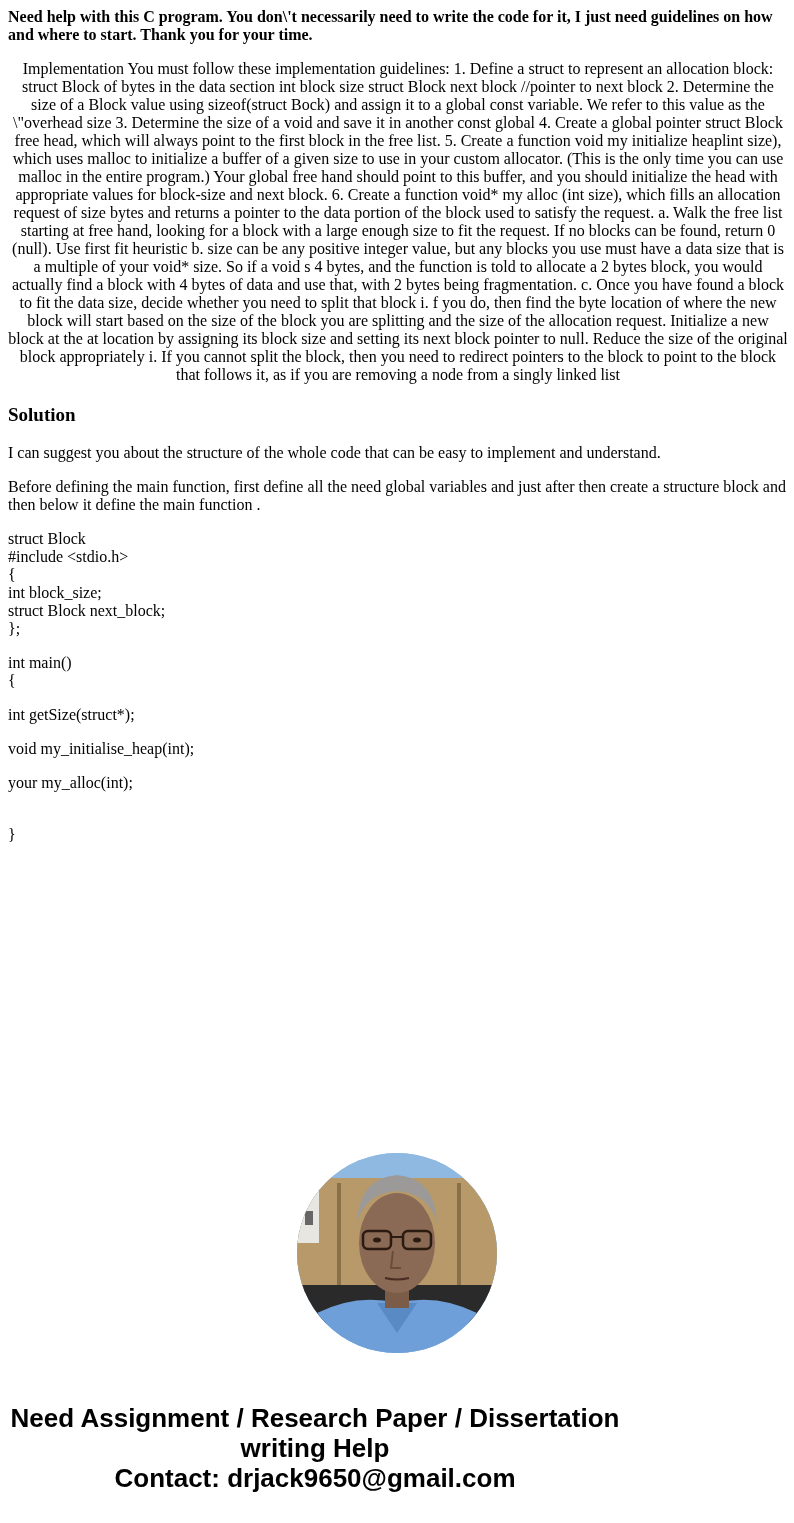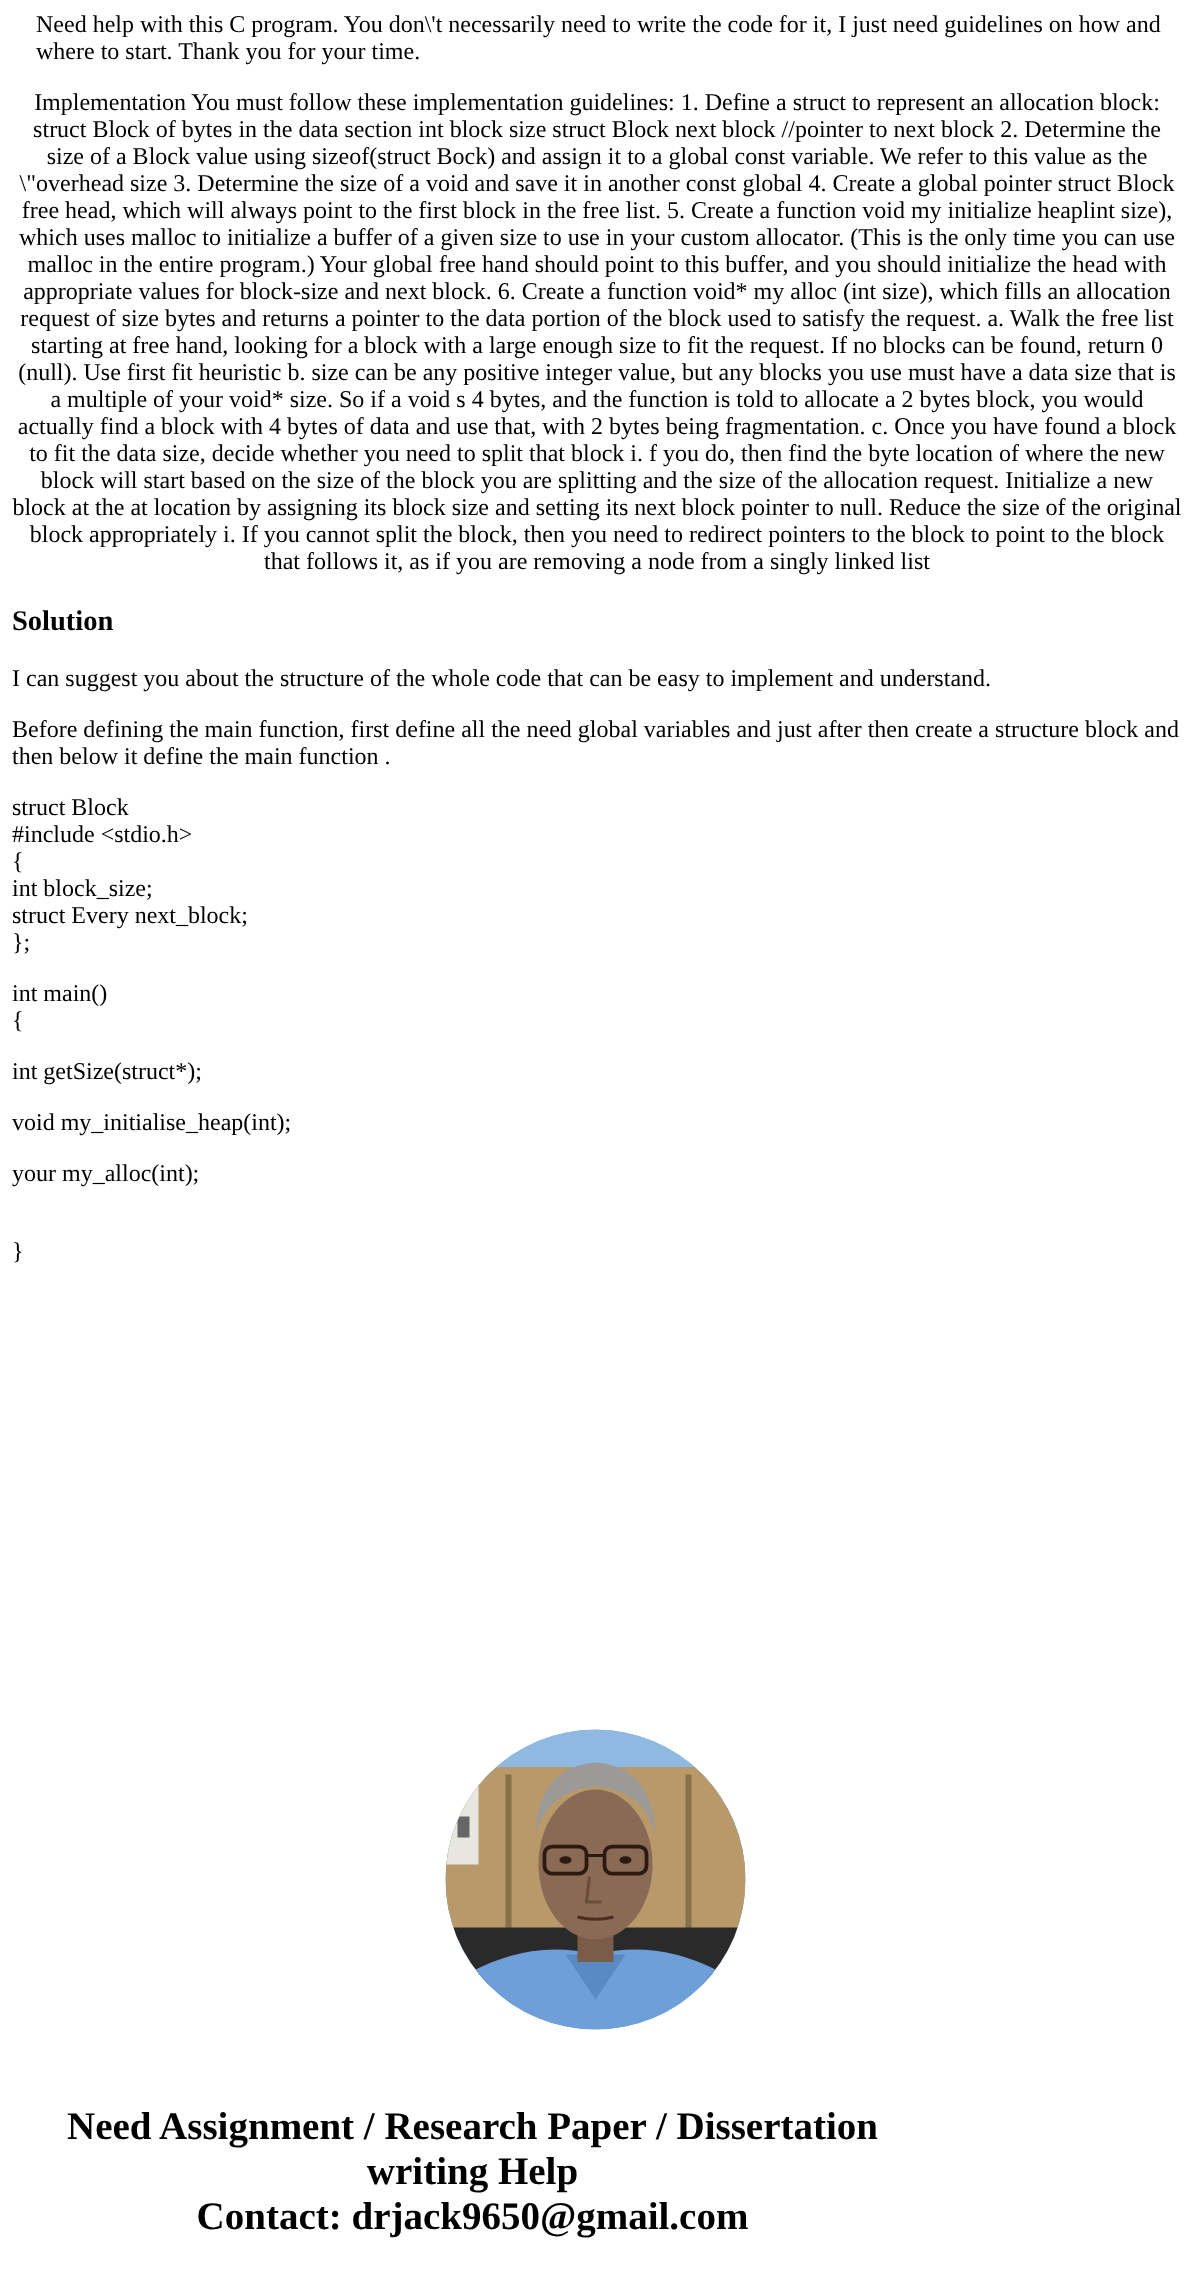--- a/index.html
+++ b/index.html
@@ -8,22 +8,22 @@
       height: 1523px;
       position: relative;
       font-family: "Liberation Serif", "DejaVu Serif", serif;
       font-size: 16px;
       line-height: 18px;
       color: #000000;
       overflow: hidden;
     }
     .content { position: absolute; left: 8px; top: 8px; width: 780px; }
     .question-title {
-      font-weight: normal;
-      margin: 0 0 16px 16px;
+      font-weight: bold;
+      margin: 0 0 16px 0;
       line-height: 18px;
     }
     .question-body { margin: 0 0 16px 0; text-align: center; }
     .solution-heading {
       font-size: 19px;
       font-weight: bold;
       margin: 20px 0 18px 0;
       line-height: 22px;
     }
     .para { margin: 0 0 16px 0; }
@@ -41,21 +41,21 @@
       overflow: hidden;
       background: #8fb9e0;
     }
     .avatar-wrap svg { display: block; }
     .promo {
       position: absolute;
       left: 0;
       top: 1403px;
       width: 630px;
       text-align: center;
-      font-family: Liberation Serif, serif;
+      font-family: Liberation Sans, sans-serif;
       font-weight: bold;
       font-size: 26px;
       line-height: 30px;
       color: #000;
     }
     .promo span { display: block; }
   </style>
 </head>
 <body>
 
@@ -66,21 +66,21 @@
   <h3 class="solution-heading">Solution</h3>
 
   <p class="para">I can suggest you about the structure of the whole code that can be easy to implement and understand.</p>
   <p class="para">Before defining the main function, first define all the need global variables and just after then create a structure block and then below it define the main function .</p>
 
   <div class="code-block">
     <span class="code-line">struct Block</span>
     <span class="code-line">#include &lt;stdio.h&gt;</span>
     <span class="code-line">{</span>
     <span class="code-line">int block_size;</span>
-    <span class="code-line">struct Every next_block;</span>
+    <span class="code-line">struct Block next_block;</span>
     <span class="code-line">};</span>
     <span class="code-gap"></span>
     <span class="code-line">int main()</span>
     <span class="code-line">{</span>
     <span class="code-gap"></span>
     <span class="code-line">int getSize(struct*);</span>
     <span class="code-gap"></span>
     <span class="code-line">void my_initialise_heap(int);</span>
     <span class="code-gap"></span>
     <span class="code-line">your my_alloc(int);</span>

